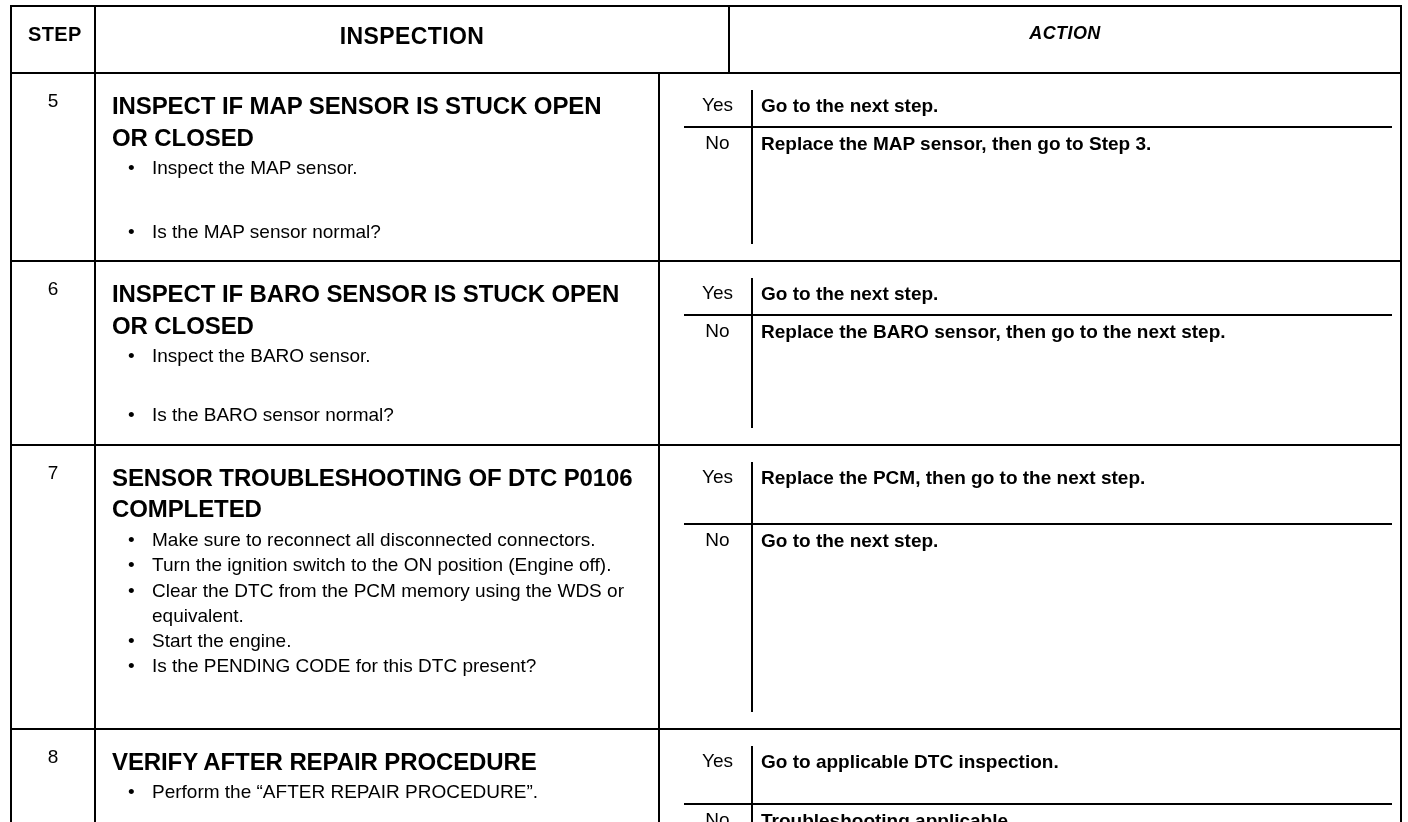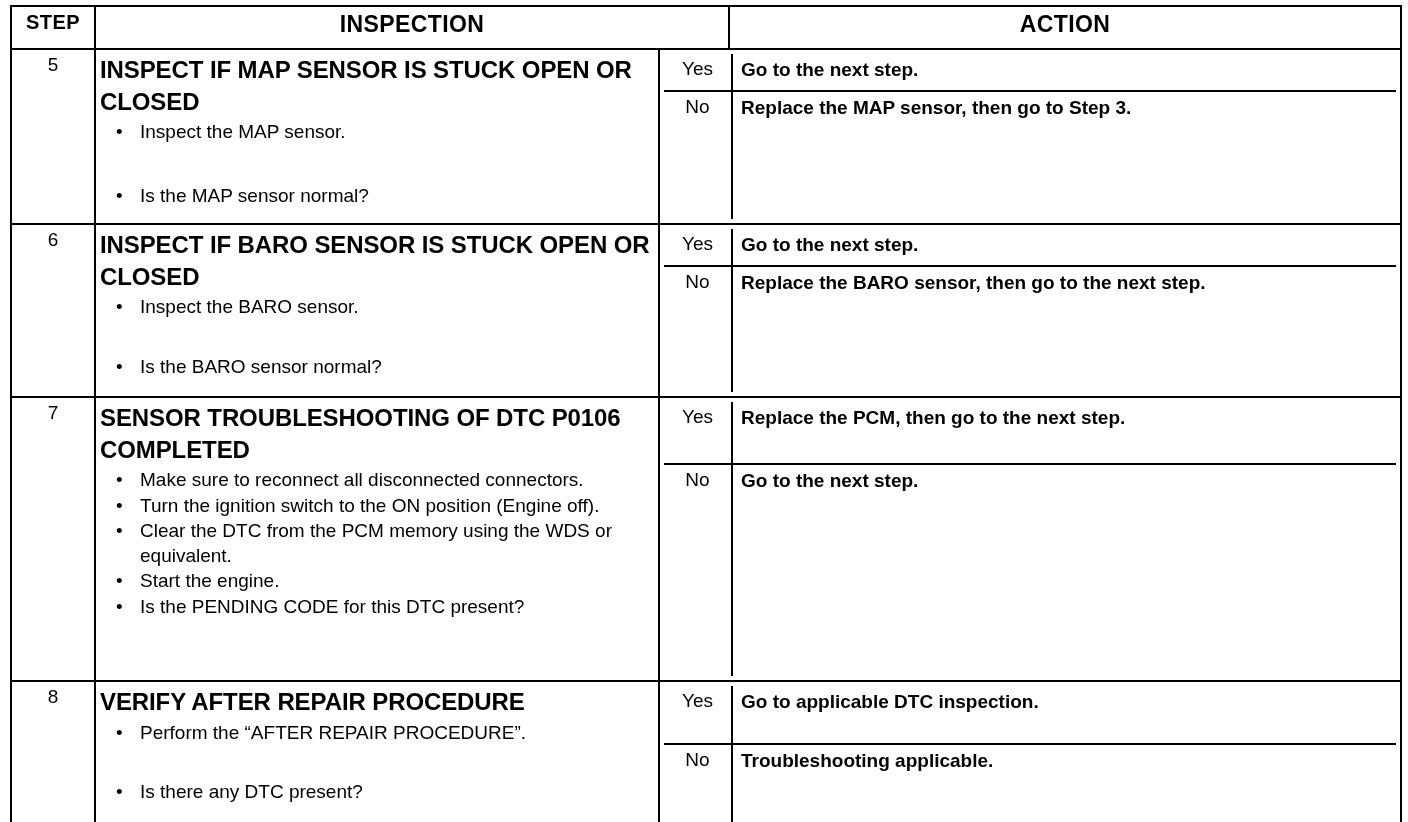--- a/index.html
+++ b/index.html
@@ -31,42 +31,42 @@
     height: 813px;
     border-collapse: collapse;
     table-layout: fixed;
     background: #ffffff;
   }
 
   table.dtc-table td,
   table.dtc-table th {
     border: 2px solid #000000;
     vertical-align: top;
-    padding: 4px;
+    padding: 16px;
     background: #ffffff;
   }
 
   
   col.c-step    { width: 84px; }
   col.c-insp    { width: 564px; }
   col.c-yesno   { width: 70px; }
   col.c-action  { width: 672px; }
 
   
   thead th {
     height: 33px;
     text-align: center;
     vertical-align: middle;
     font-weight: bold;
     font-size: 21px;
     letter-spacing: 0.4px;
   }
   thead th.h-step { font-size: 20px; }
   thead th.h-insp { font-size: 23px; }
-  thead th.h-action { font-size: 23px; }
+  thead th.h-action { font-size: 18px; font-style: italic; }
 
   
   td.step-cell {
     text-align: center;
     vertical-align: top;
     font-size: 19px;
     font-weight: normal;
     padding-top: 8px;
   }
 
@@ -107,20 +107,21 @@
   .spacer-gap-sm {
     height: 34px;
   }
 
   
   table.sub {
     width: 100%;
     height: 100%;
     border-collapse: collapse;
     table-layout: fixed;
+    margin-left: 8px;
   }
   table.sub td {
     border: 0;
     border-bottom: 2px solid #000000;
     padding: 0;
     vertical-align: top;
   }
   table.sub tr:last-child td {
     border-bottom: 0;
   }

